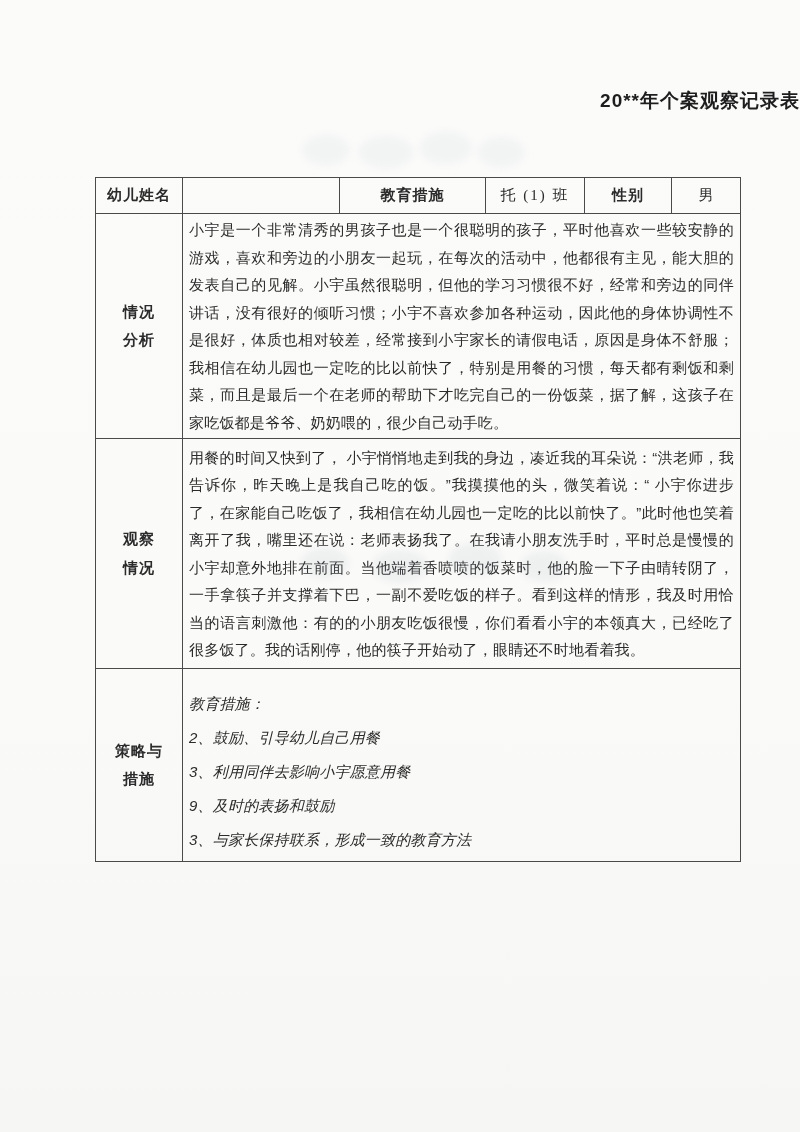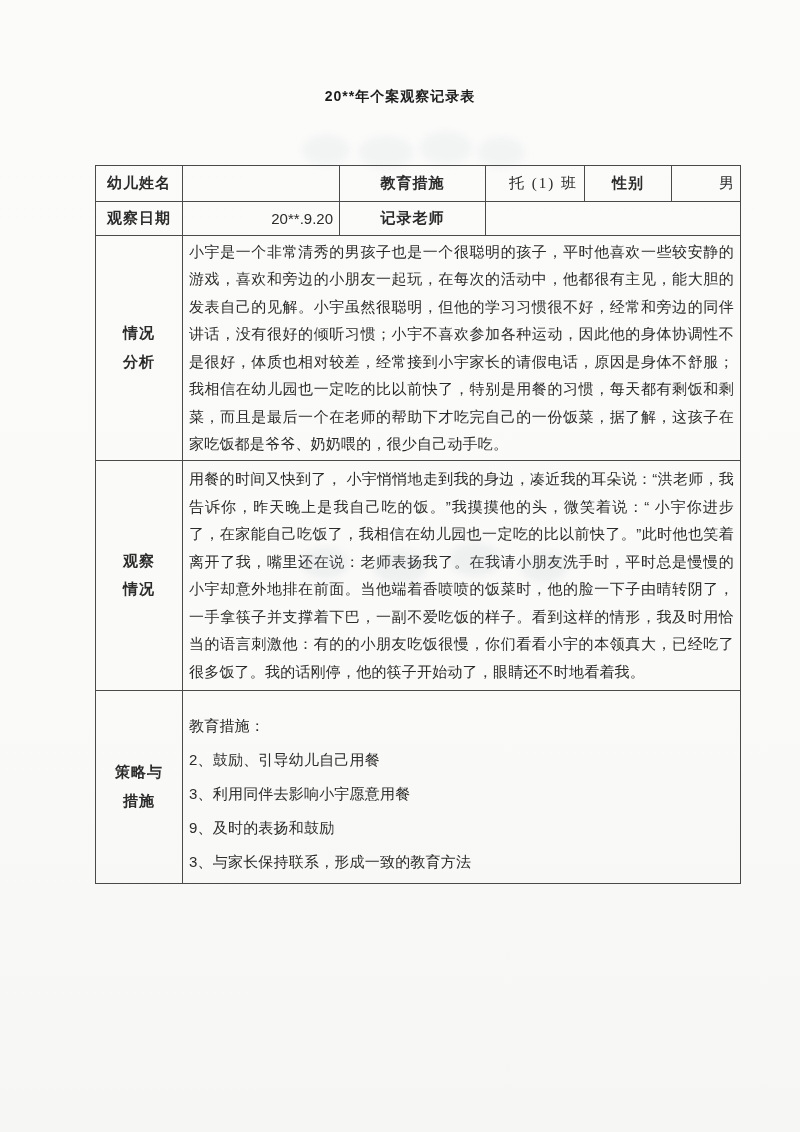--- a/index.html
+++ b/index.html
@@ -10,26 +10,26 @@
     color:#2b2b2b;
     position:relative;
     overflow:hidden;
   }
   .page{
     position:absolute;inset:0;
     background:linear-gradient(180deg,#fbfbfa 0%,#fafaf8 60%,#f6f6f4 100%);
   }
   .doc-title{
     position:absolute;top:88px;left:0;width:100%;
-    text-align:center;
-    font-size:14px;font-weight:bold;
+    text-align:right;
+    font-size:19px;font-weight:bold;
     letter-spacing:1px;color:#1d1d1d;
   }
   table.record{
-    position:absolute;top:165px;left:95px;
+    position:absolute;top:177px;left:95px;
     width:645px;
     border-collapse:collapse;
     table-layout:fixed;
     background:transparent;
   }
   table.record td{
     border:1.5px solid #4a4a4a;
     font-size:15px;
     color:#2b2b2b;
     vertical-align:middle;
@@ -37,32 +37,32 @@
     overflow:hidden;
   }
   td.lab{
     font-weight:bold;
     text-align:center;
     white-space:pre-line;
     line-height:1.9;
     letter-spacing:1px;
     color:#1f1f1f;
   }
-  td.val{text-align:right;font-weight:normal;color:#3a3a3a;}
+  td.val{text-align:center;font-weight:normal;color:#3a3a3a;}
   td.val-serif{font-family:"Liberation Serif","DejaVu Serif",serif;letter-spacing:2px;}
   td.content{
     vertical-align:top;
     text-align:justify;
     padding:9px 11px 6px 11px;
     font-size:14.5px;
     line-height:27.5px;
     letter-spacing:0.2px;
     color:#333;
   }
-  td.content.measures{line-height:34px;padding-top:16px;}
+  td.content.measures{line-height:34px;padding-top:16px;font-style:italic;}
   tr.r-head1{height:36px;}
   tr.r-head2{height:33px;}
   tr.r-sec1{height:190px;}
   tr.r-sec2{height:230px;}
   tr.r-sec3{height:128px;}
   tr.r-sec4{height:193px;}
   .measure-line{display:block;}
   
   .watermark{
     position:absolute;
@@ -100,26 +100,20 @@
     <tbody>
         <tr class="r-head1">
       <td class="lab">幼儿姓名</td>
       <td class="val"></td>
       <td class="lab">教育措施</td>
       <td class="val val-serif">托 (1) 班</td>
       <td class="lab">性别</td>
       <td class="val">男</td>
     </tr>
 
-    <tr class="r-head2">
-      <td class="lab">观察日期</td>
-      <td class="val">20**.9.20</td>
-      <td class="lab">记录老师</td>
-      <td class="val" colspan="3"></td>
-    </tr>
 
     <tr class="r-sec1">
       <td class="lab">情况
 分析</td>
       <td class="content" colspan="5">小宇是一个非常清秀的男孩子也是一个很聪明的孩子，平时他喜欢一些较安静的游戏，喜欢和旁边的小朋友一起玩，在每次的活动中，他都很有主见，能大胆的发表自己的见解。小宇虽然很聪明，但他的学习习惯很不好，经常和旁边的同伴讲话，没有很好的倾听习惯；小宇不喜欢参加各种运动，因此他的身体协调性不是很好，体质也相对较差，经常接到小宇家长的请假电话，原因是身体不舒服；我相信在幼儿园也一定吃的比以前快了，特别是用餐的习惯，每天都有剩饭和剩菜，而且是最后一个在老师的帮助下才吃完自己的一份饭菜，据了解，这孩子在家吃饭都是爷爷、奶奶喂的，很少自己动手吃。</td>
     </tr>
 
     <tr class="r-sec2">
       <td class="lab">观察
 情况</td>

